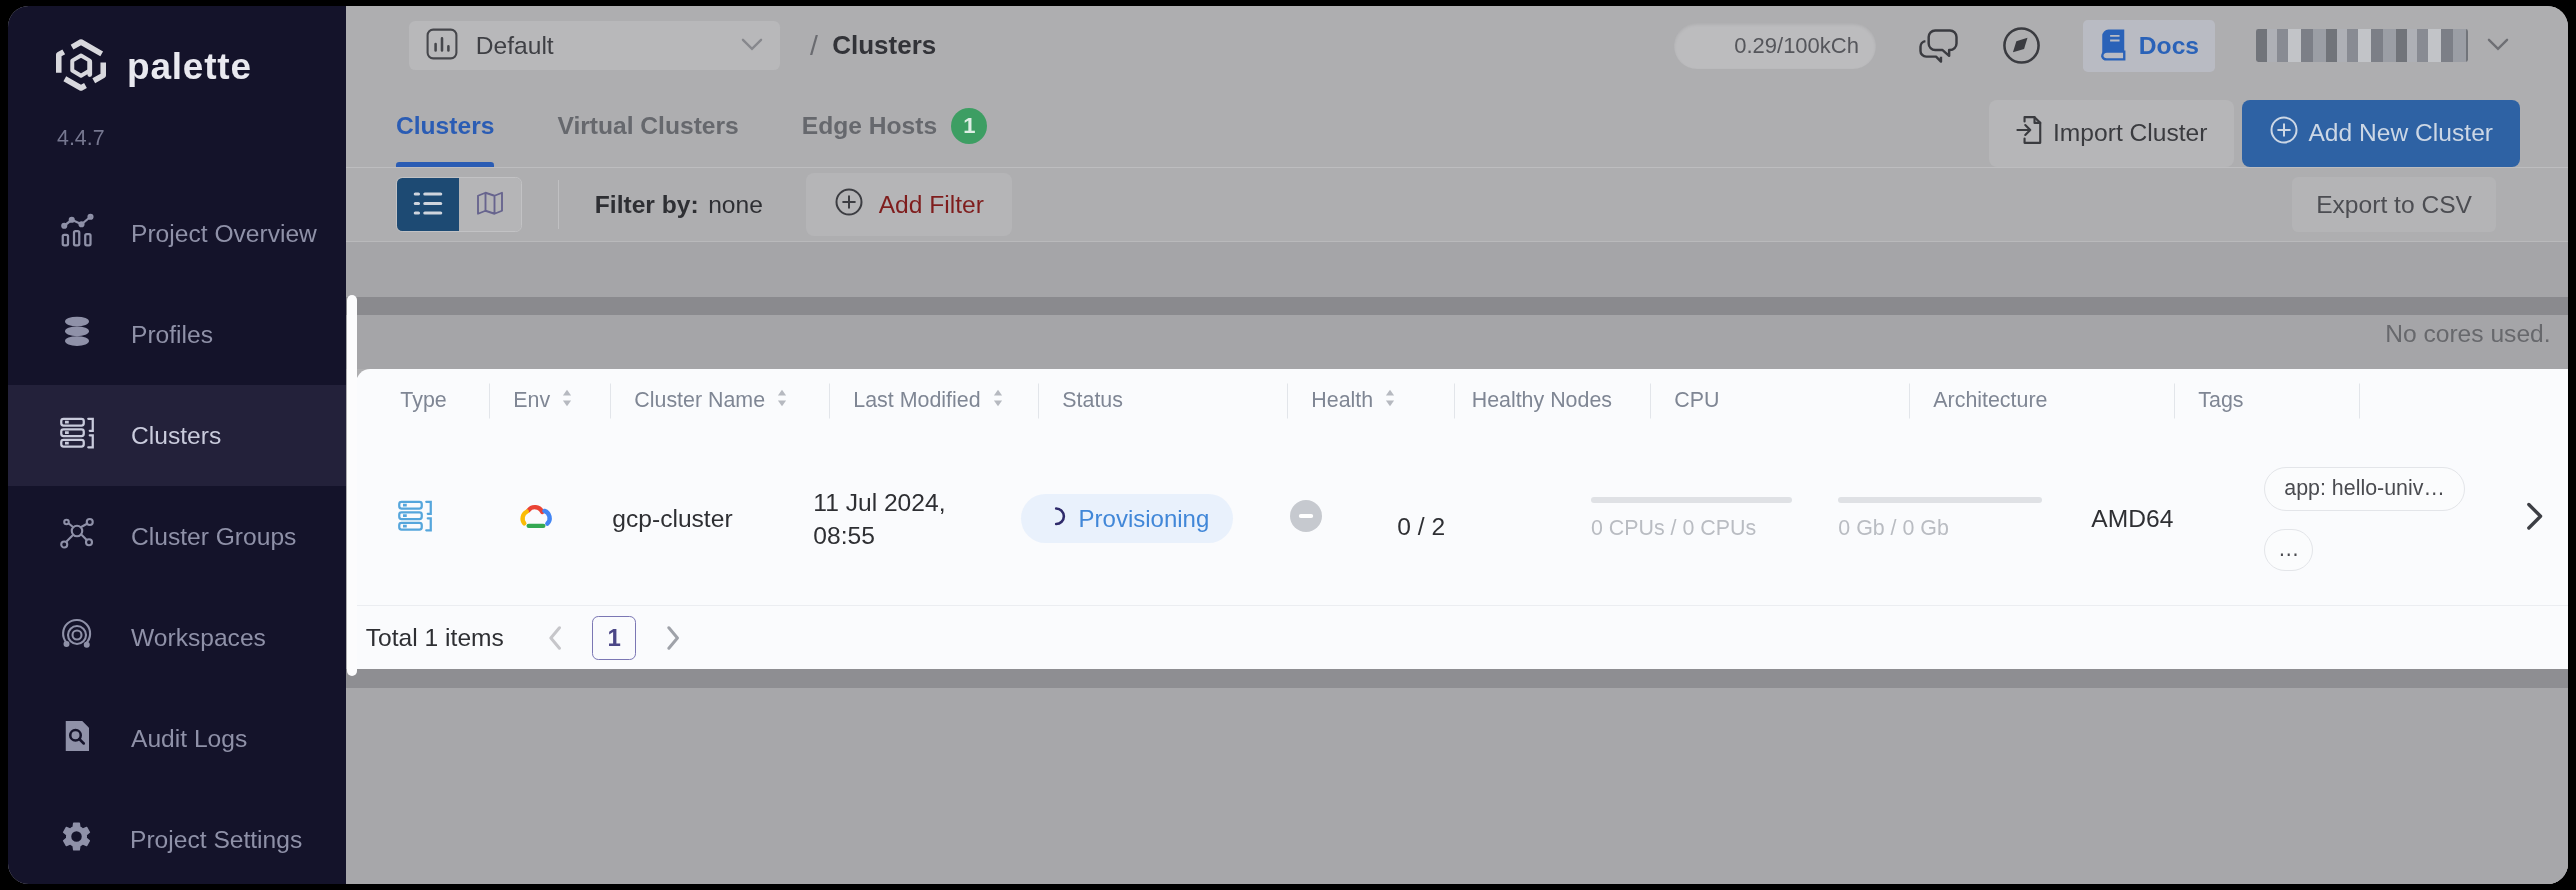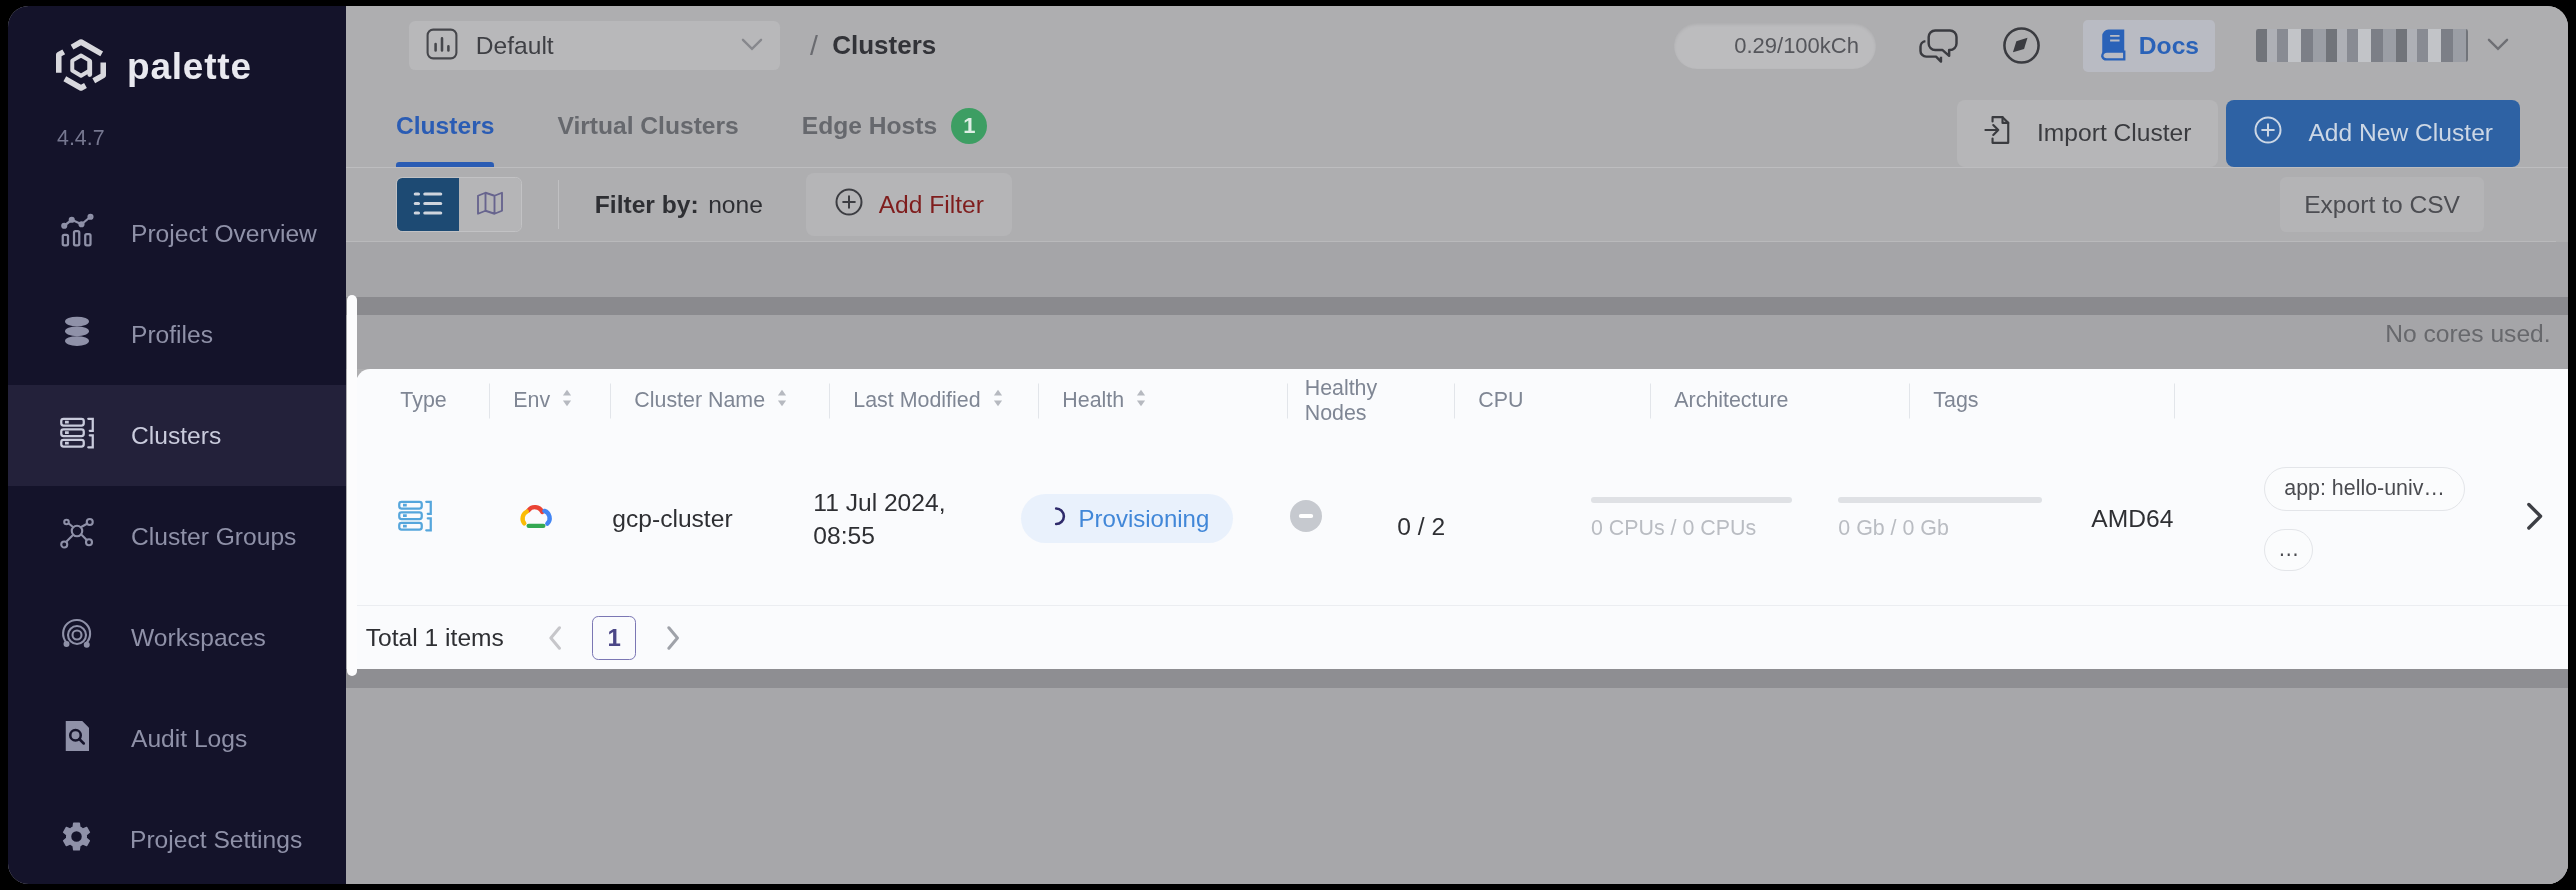--- a/index.html
+++ b/index.html
@@ -39,26 +39,26 @@
   .icon-btn{cursor:pointer;display:flex;align-items:center;}
 
   
   .tabsrow{position:absolute;top:79px;left:0;right:0;height:83px;border-bottom:0.8px solid #bdbdbf;}
   .tabs{position:absolute;left:50px;top:0;bottom:0;display:flex;gap:63px;}
   .tab{position:relative;display:flex;align-items:center;gap:14.3px;font-size:24.6px;font-weight:600;color:#66686d;cursor:pointer;}
   .tab.active{color:#2a5cb4;}
   .tab.active::after{content:"";position:absolute;left:0;right:0;bottom:0;height:5.5px;background:#2a5cb4;border-radius:3.2px 3.2px 0 0;}
   .tab-badge{width:36px;height:36px;border-radius:50%;background:#3d9e63;color:#dfeee5;font-size:22px;display:flex;align-items:center;justify-content:center;font-weight:600;}
   .tab-actions{position:absolute;right:48px;top:14.3px;height:67px;display:flex;gap:8px;}
-  .btn{display:flex;align-items:center;gap:25px;border-radius:8px;font-size:24.6px;padding:0 27px;cursor:pointer;}
+  .btn{display:flex;align-items:center;gap:9px;border-radius:8px;font-size:24.6px;padding:0 27px;cursor:pointer;}
   .btn-import{background:#b6b6b8;color:#3a3b3f;font-weight:500;}
   .btn-add{background:#2e62a4;color:#ccd7e5;font-weight:500;}
 
   
-  .filterrow{position:absolute;top:162px;left:0;right:12px;height:74px;border-bottom:0.8px solid #b9b9bb;display:flex;align-items:center;padding-left:50px;}
+  .filterrow{position:absolute;top:162px;left:0;right:0;height:74px;border-bottom:0.8px solid #b9b9bb;display:flex;align-items:center;padding-left:50px;}
   .view-toggle{display:flex;height:55px;border-radius:6.3px;overflow:hidden;border:0.8px solid #c2c2c4;}
   .toggle-btn{width:62px;display:flex;align-items:center;justify-content:center;cursor:pointer;}
   .toggle-btn.active{background:#1d4a73;color:#cfd5de;}
   .toggle-btn.inactive{background:#b5b5b7;color:#67648e;}
   .v-div{width:0.8px;height:49px;background:#c0c0c2;margin:0 36px;}
   .filter-label{font-size:24.6px;color:#2e2f33;font-weight:700;}
   .filter-value{font-size:24.6px;color:#2e2f33;margin-left:9.5px;}
   .add-filter{margin-left:43px;height:63px;padding:0 28.5px;background:#b5b5b7;border-radius:8px;display:flex;align-items:center;gap:14.3px;color:#7f1d1d;font-size:24.6px;cursor:pointer;}
   .export-btn{margin-left:auto;margin-right:72px;height:55px;padding:0 24px;background:#b4b4b6;border-radius:6.3px;color:#4c4d52;font-size:24.6px;display:flex;align-items:center;cursor:pointer;}
 
@@ -363,20 +363,23 @@
               </svg></span>
         </div>
         <div class="th bordered">
           <span>Last Modified</span>
           <span><svg width="12" height="18" viewBox="0 0 14 22">
                 <path d="M7 1 L12 8 H2 Z" fill="#b6b9c0"></path>
                 <path d="M7 21 L2 14 h10 Z" fill="#b6b9c0"></path>
               </svg></span>
         </div>
         <div class="th bordered">
+          <span>Status</span>
+        </div>
+        <div class="th bordered">
           <span>Health</span>
           <span><svg width="12" height="18" viewBox="0 0 14 22">
                 <path d="M7 1 L12 8 H2 Z" fill="#b6b9c0"></path>
                 <path d="M7 21 L2 14 h10 Z" fill="#b6b9c0"></path>
               </svg></span>
         </div>
         <div class="th bordered" style="padding-left:17.4px;">
           <span>Healthy Nodes</span>
         </div>
         <div class="th bordered">

